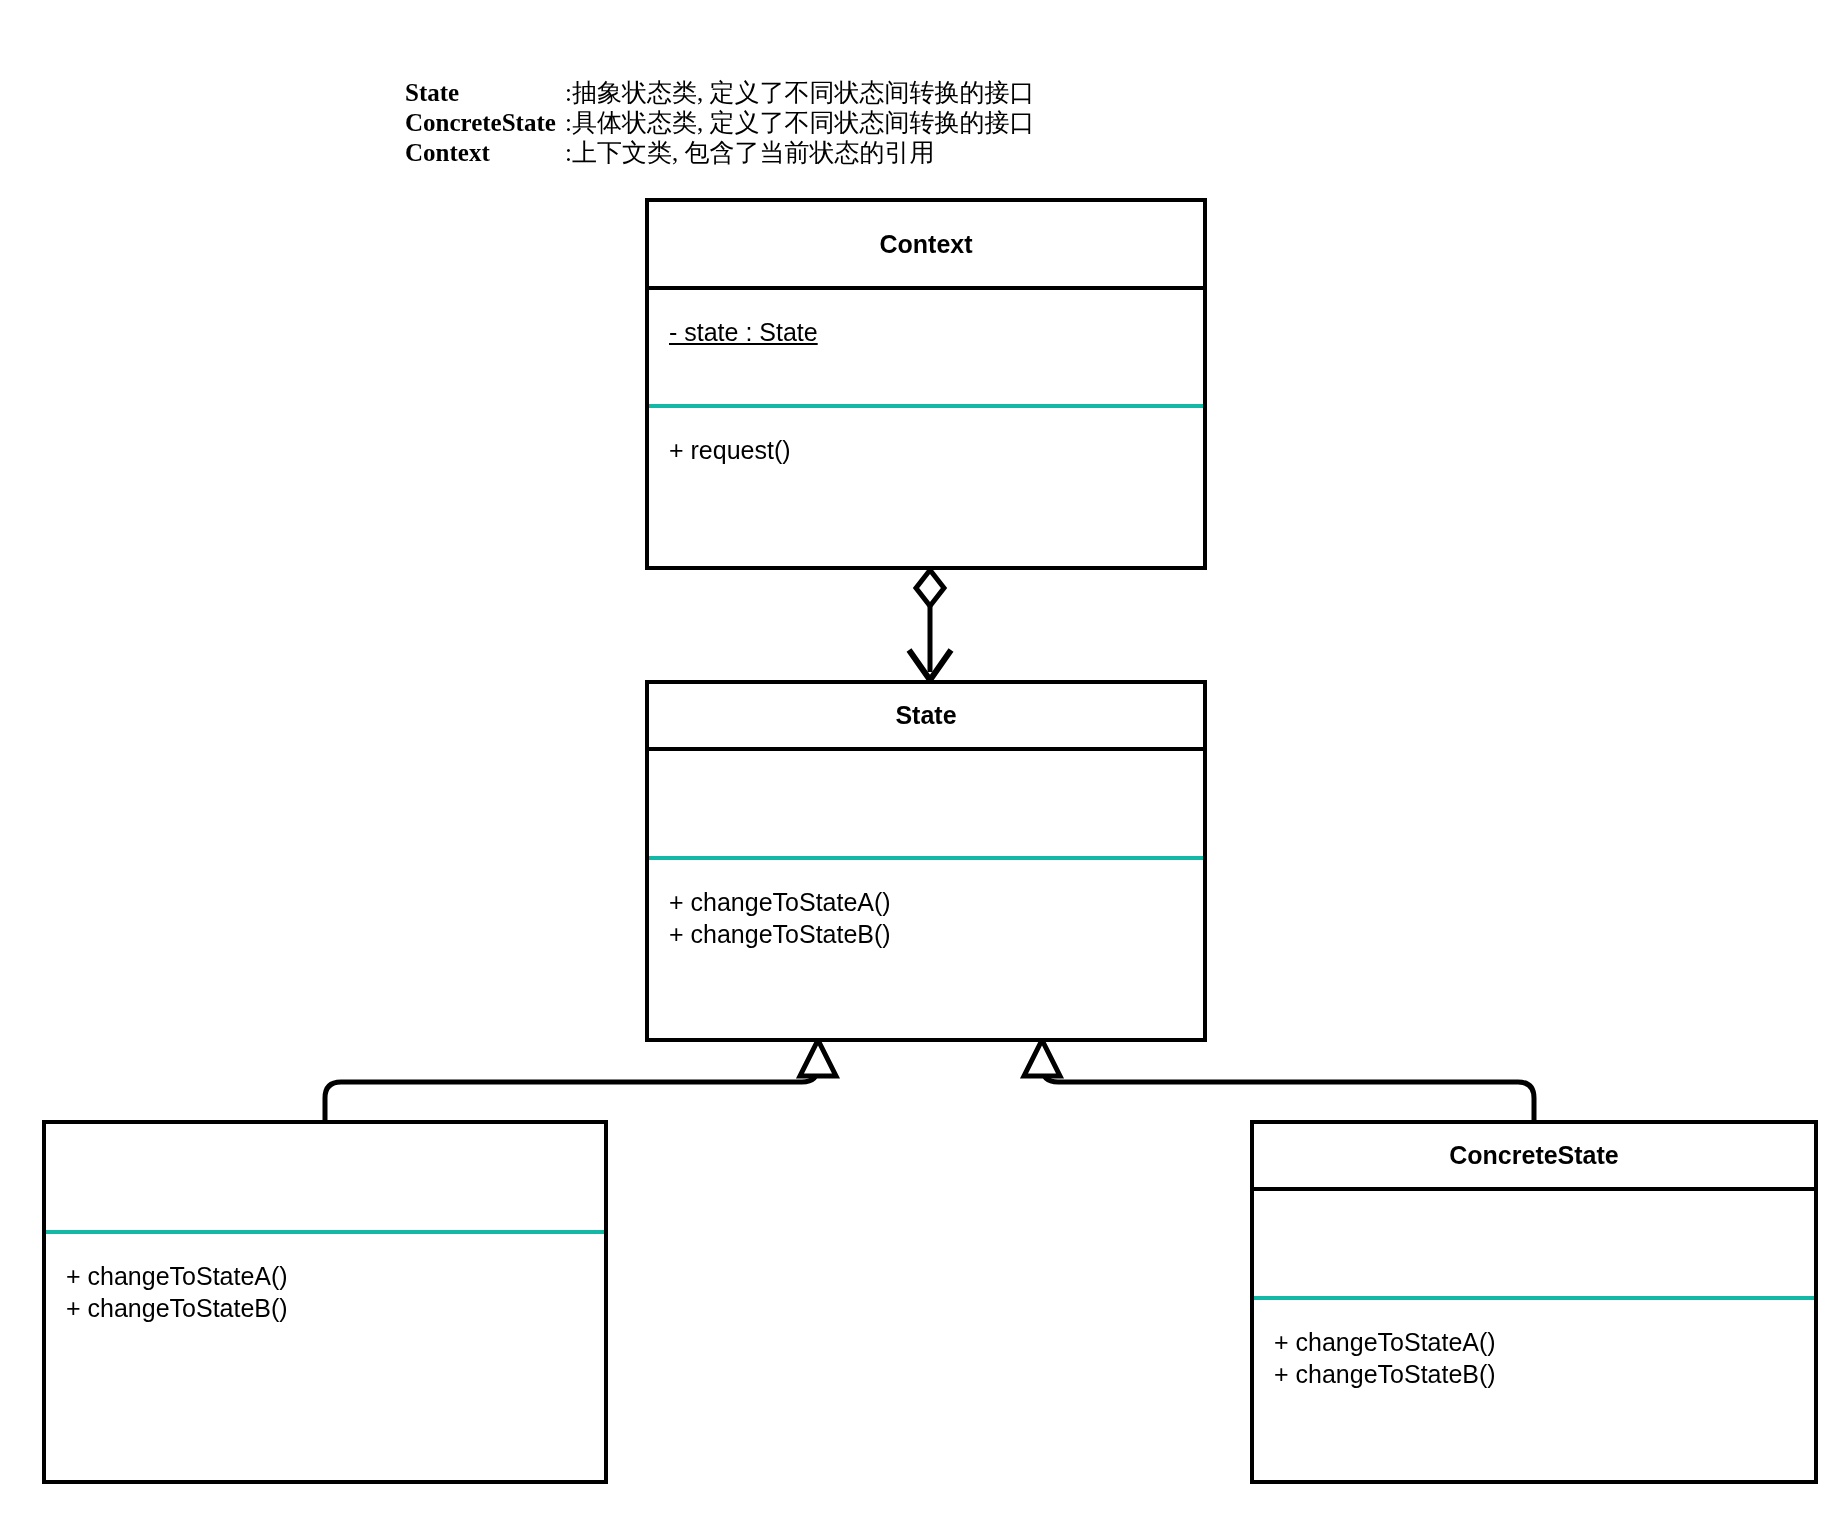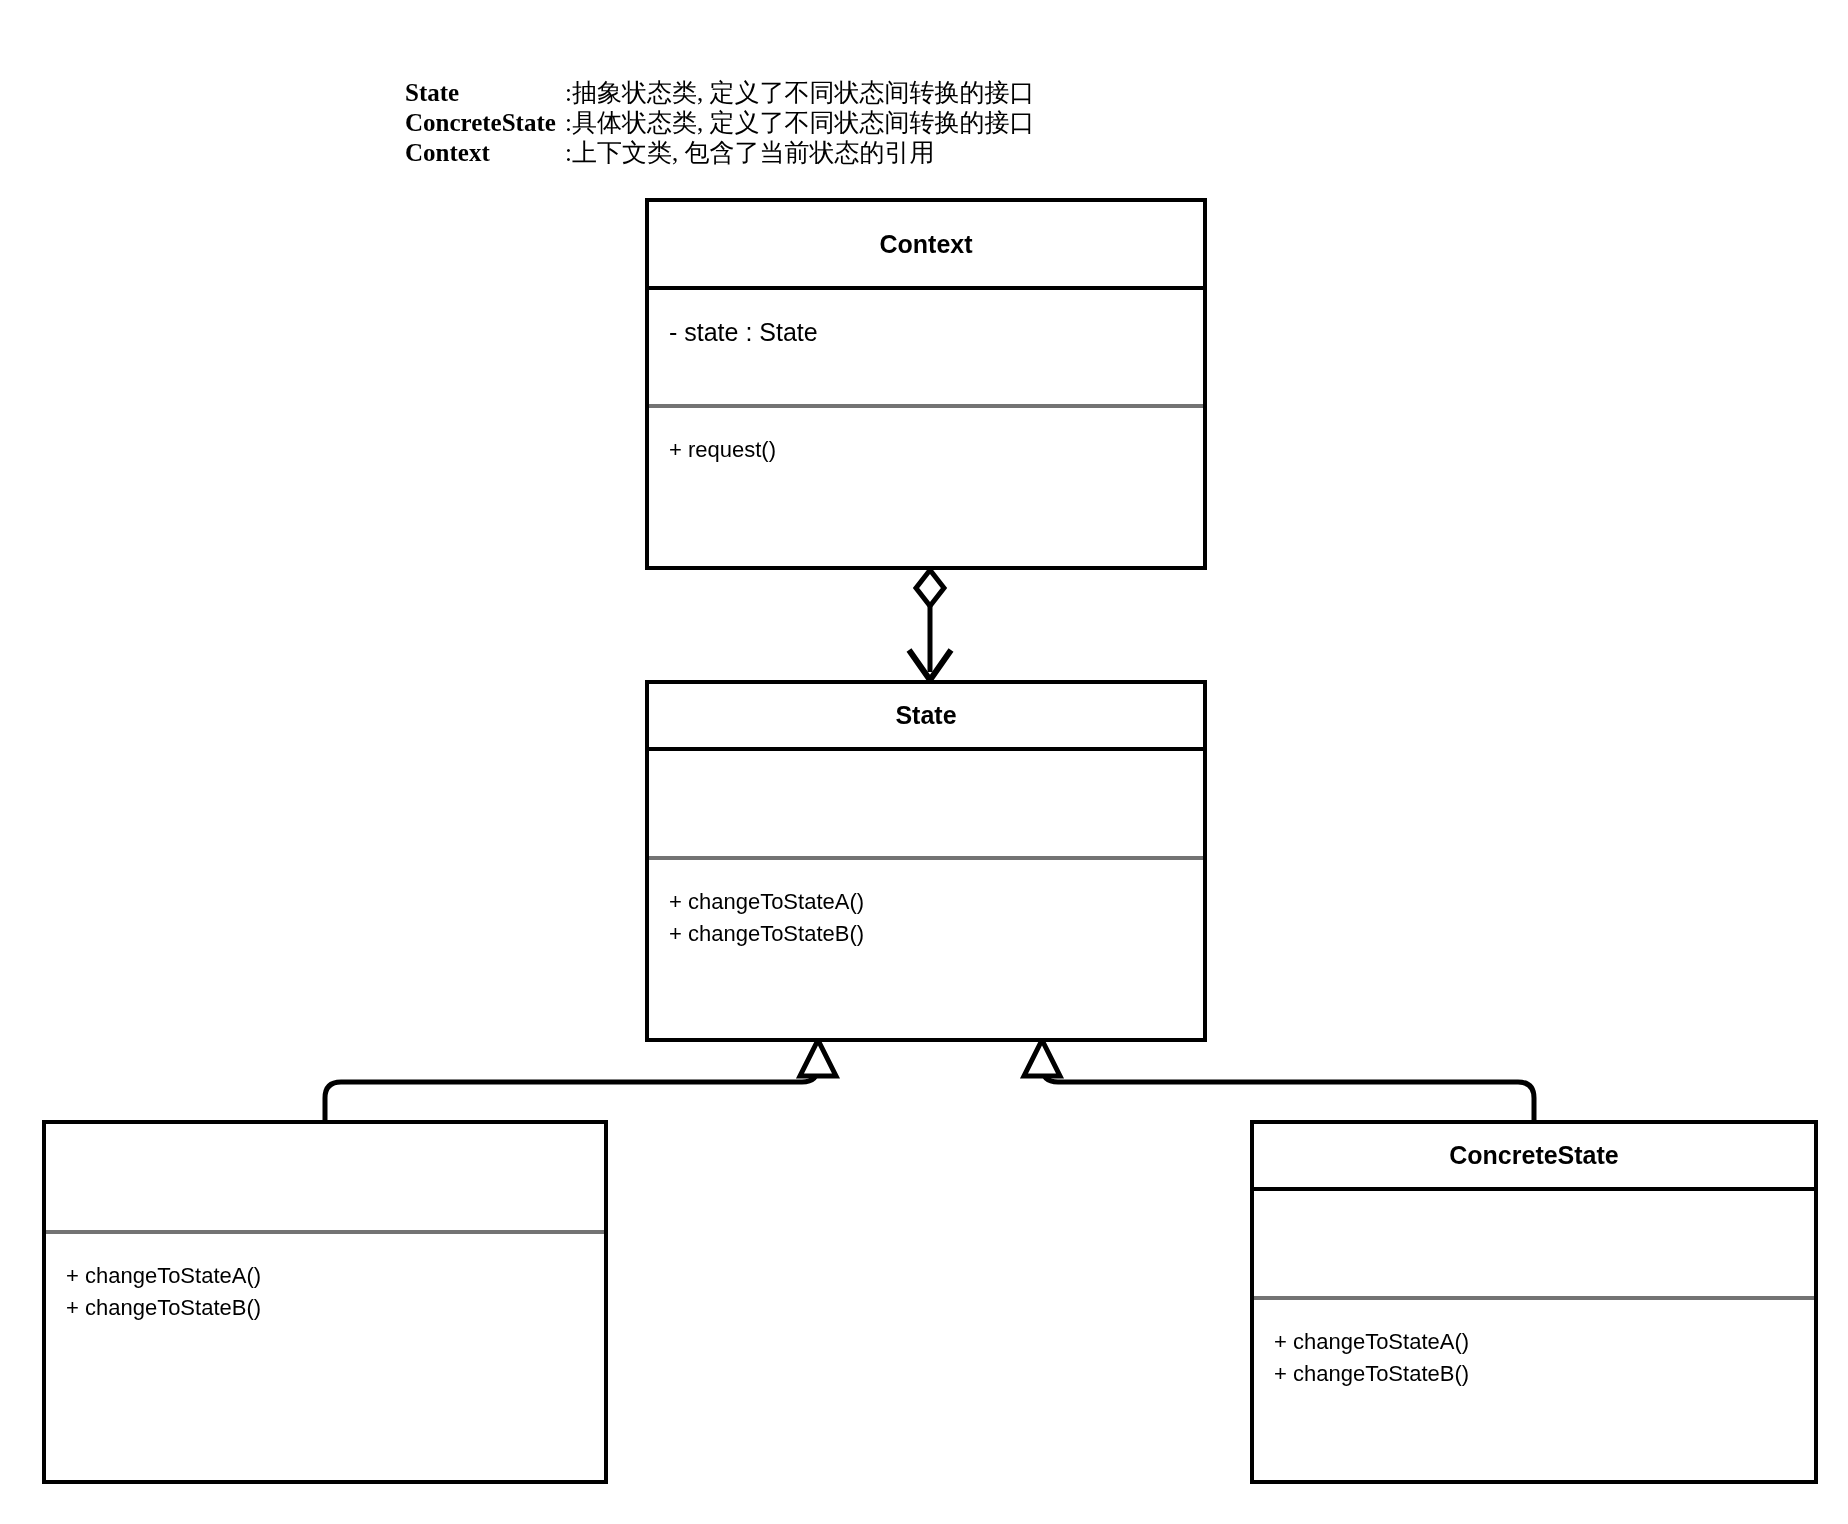--- a/index.html
+++ b/index.html
@@ -60,29 +60,30 @@
     box-sizing: border-box;
     display: flex;
     align-items: center;
     justify-content: center;
     font-weight: bold;
     font-size: 25px;
     border-bottom: 4px solid #000000;
   }
   .uml-attrs {
     box-sizing: border-box;
-    border-bottom: 4px solid #737373;
+    border-bottom: 4px solid #14b8a6;
     padding: 26px 20px 0 20px;
     font-size: 25px;
     line-height: 32px;
+    text-decoration: underline;
   }
   .uml-ops {
     box-sizing: border-box;
     padding: 26px 20px 0 20px;
-    font-size: 22px;
+    font-size: 25px;
     line-height: 32px;
   }
   .uml-member {
     display: block;
     white-space: nowrap;
   }
 
   
   #class-context { left: 645px; top: 198px; width: 562px; height: 372px; }
   #class-context .uml-name  { height: 88px; }

